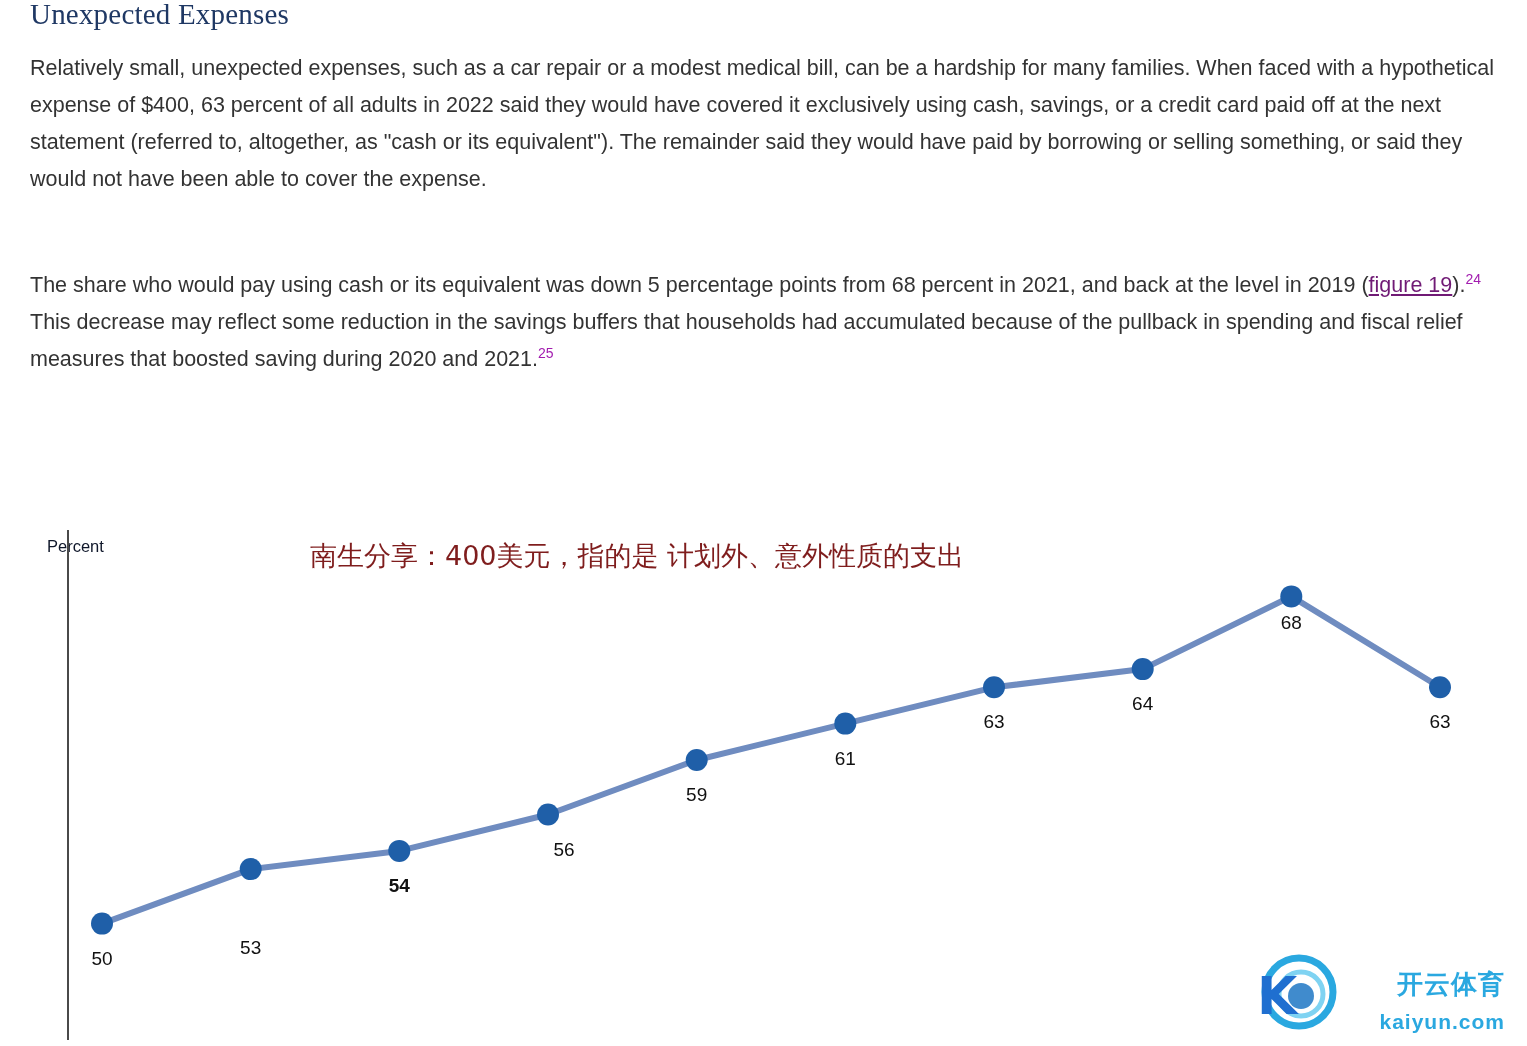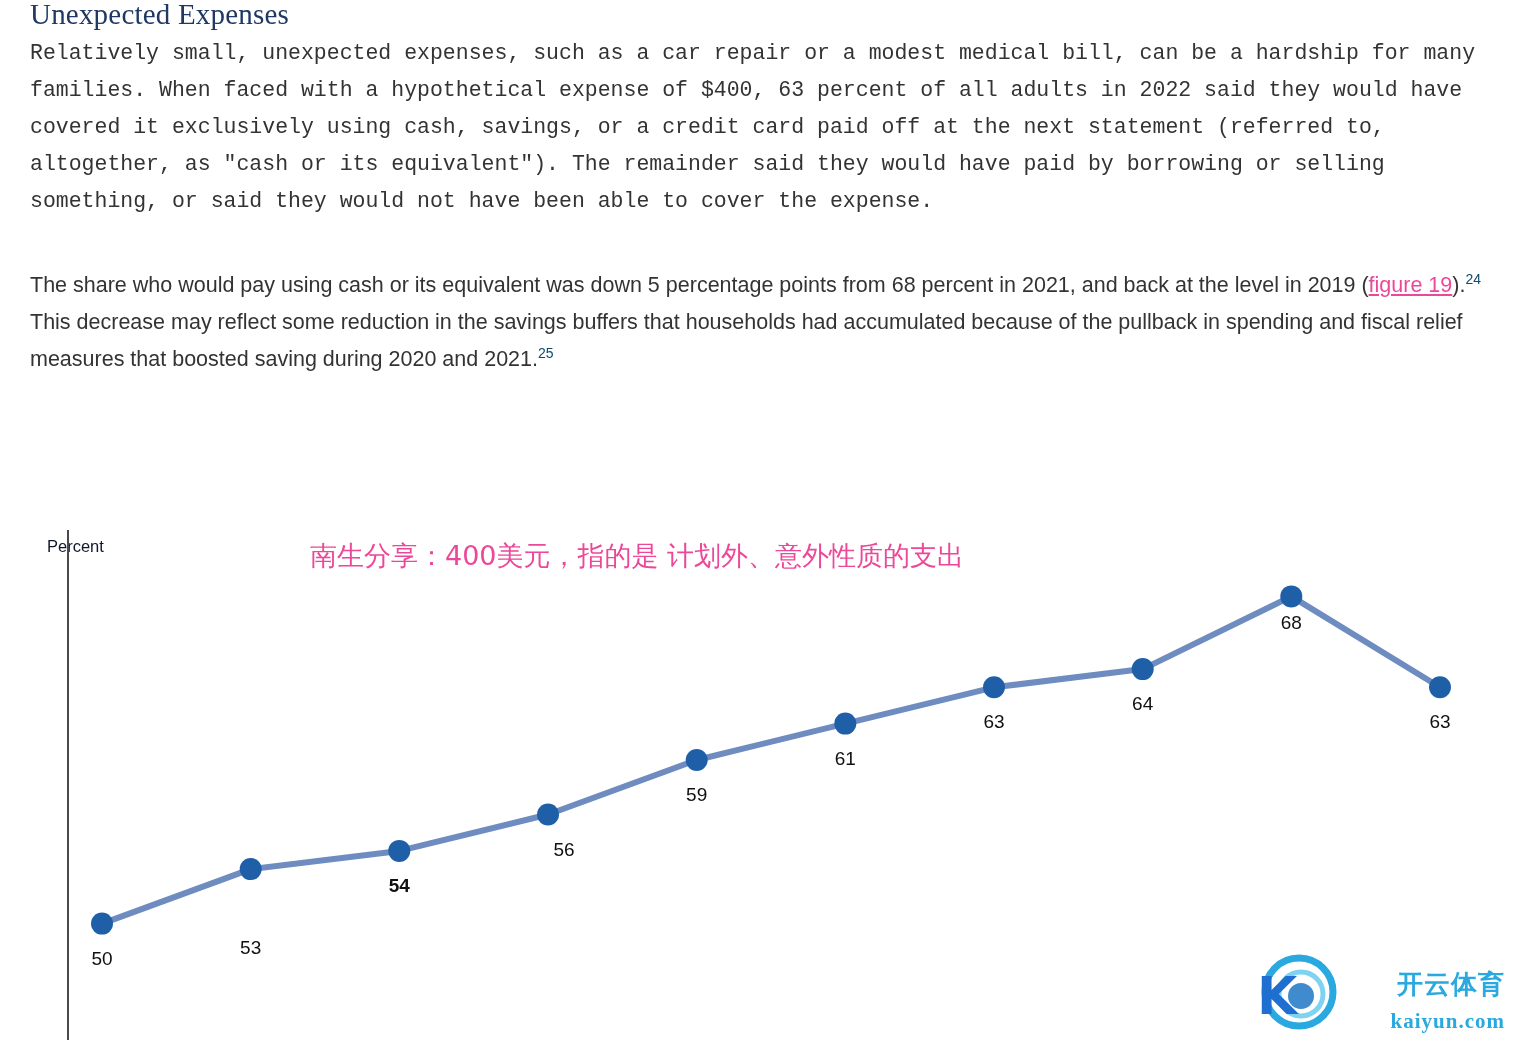--- a/index.html
+++ b/index.html
@@ -31,29 +31,29 @@
     letter-spacing: 0.2px;
   }
   .body-text {
     position: absolute;
     left: 30px;
     width: 1475px;
     font-size: 21.5px;
     line-height: 37px;
     color: #333333;
   }
-  #para1 { top: 35px; font-family: Liberation Mono, monospace; }
+  #para1 { top: 50px; }
   #para2 { top: 267px; }
   .inline-link {
-    color: #ec4899;
+    color: #701a75;
     text-decoration: underline;
   }
   sup {
     font-size: 14px;
-    color: #0c4a6e;
+    color: #a21caf;
     vertical-align: super;
     line-height: 0;
   }
   .figure-title {
     position: absolute;
     left: 30px;
     top: 458px;
     font-family: "Liberation Serif", serif;
     font-size: 26px;
     color: #1f3864;
@@ -78,21 +78,21 @@
     top: 10px;
     width: 2px;
     height: 510px;
     background: #4a4a4a;
   }
   .annotation {
     position: absolute;
     left: 280px;
     top: 18px;
     font-size: 27px;
-    color: #ec4899;
+    color: #7f1d1d;
     white-space: nowrap;
     font-family: "DejaVu Sans", sans-serif;
   }
   .chart-svg {
     position: absolute;
     left: 0;
     top: 0;
   }
   .pt-label {
     position: absolute;
@@ -118,21 +118,21 @@
     font-family: "DejaVu Sans", sans-serif;
   }
   .logo-sub {
     position: absolute;
     right: 22px;
     bottom: 12px;
     font-size: 21px;
     font-weight: bold;
     color: #2aa8e0;
     letter-spacing: 1px;
-    font-family: Liberation Serif, serif;
+    font-family: Liberation Sans, sans-serif;
     margin-top: 8px;
   }
 </style>
 </head>
 <body>
 
 <div class="page">
 
   <div class="section-title">Unexpected Expenses</div>
 

